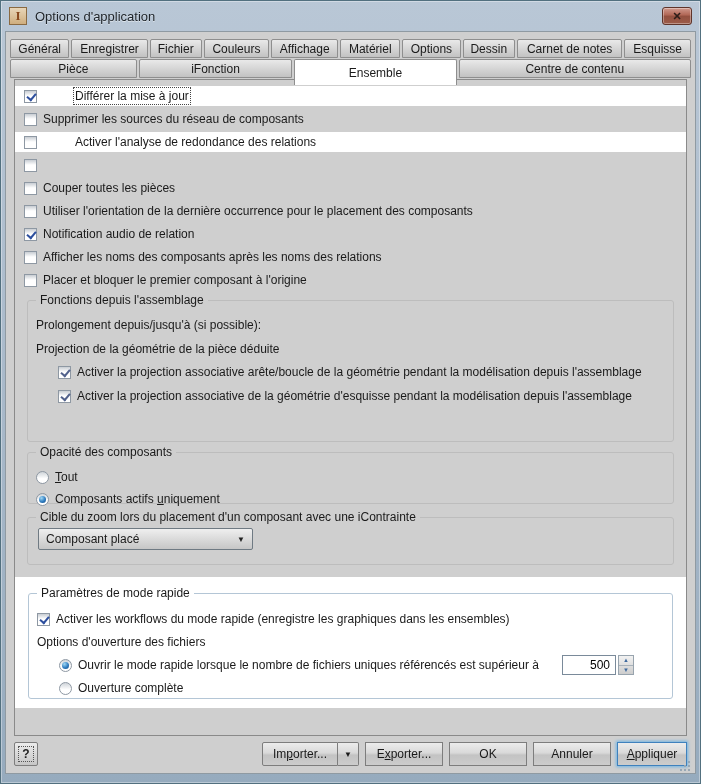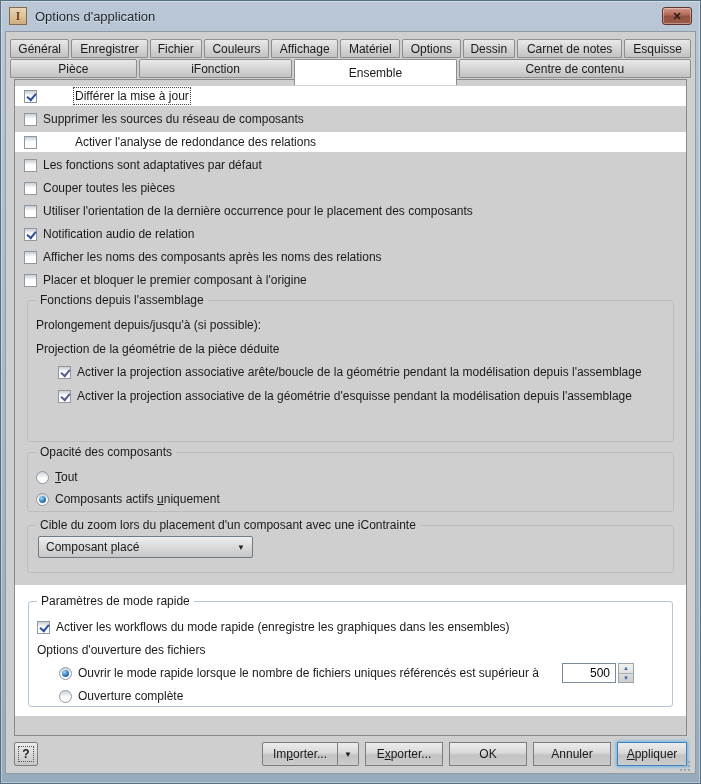--- a/index.html
+++ b/index.html
@@ -209,21 +209,20 @@
       <div class="row">
         <span class="cb"></span>
         <span class="cb-label">Supprimer les sources du réseau de composants</span>
       </div>
       <div class="row white">
         <span class="cb"></span>
         <span class="cb-label">Activer l'analyse de redondance des relations</span>
       </div>
       <div class="row">
         <span class="cb"></span>
-        <span class="cb-label">Les fonctions sont adaptatives par défaut</span>
       </div>
       <div class="row">
         <span class="cb"></span>
         <span class="cb-label">Couper toutes les pièces</span>
       </div>
       <div class="row">
         <span class="cb"></span>
         <span class="cb-label">Utiliser l'orientation de la dernière occurrence pour le placement des composants</span>
       </div>
       <div class="row">
@@ -246,21 +245,21 @@
         <div class="grow indent">
           <span class="cb checked muted"></span>
           <span class="cb-label">Activer la projection associative arête/boucle de la géométrie pendant la modélisation depuis l'assemblage</span>
         </div>
         <div class="grow indent">
           <span class="cb checked muted"></span>
           <span class="cb-label">Activer la projection associative de la géométrie d'esquisse pendant la modélisation depuis l'assemblage</span>
         </div>
       </div>
 
-      <div class="group" style="height:60px; ">
+      <div class="group" style="height:52px; ">
         <div class="gtitle">Opacité des composants</div>
         <div class="grow" style="height:20px">
           <span class="rb"></span>
           <span class="cb-label"><span></span><u>T</u><span>out</span></span>
         </div>
         <div class="grow" style="height:20px">
           <span class="rb sel"></span>
           <span class="cb-label"><span>Composants actifs </span><u>u</u><span>niquement</span></span>
         </div>
       </div>

